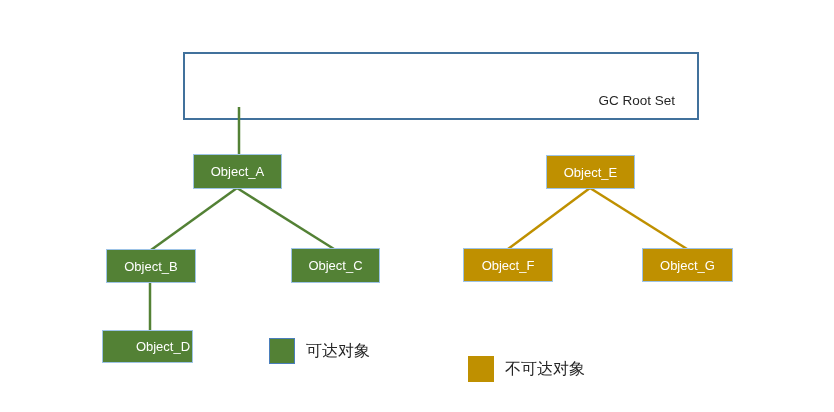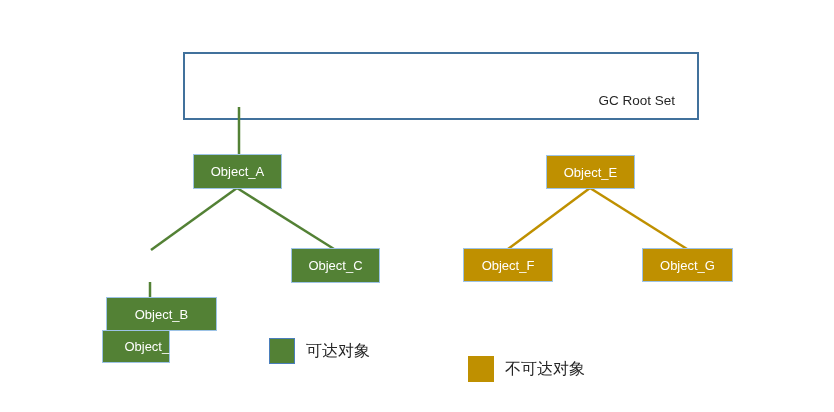--- a/index.html
+++ b/index.html
@@ -49,23 +49,23 @@
     font-size: 13px;
     border: 1.5px solid var(--node-border, #9DC3E6);
     white-space: nowrap;
   }
   .node.root        { background: var(--root-node-fill, #5B9BD5); }
   .node.reachable   { background: var(--reachable-fill, #538135); }
   .node.unreachable { background: var(--unreachable-fill, #BF9000); }
 
   #node-gc-root  { left: 195px; top: 76px;  width: 88px; height: 31px; }
   #node-object-a { left: 193px; top: 154px; width: 89px; height: 35px; }
-  #node-object-b { left: 106px; top: 249px; width: 111px; height: 34px; margin-top: 48px; }
+  #node-object-b { left: 106px; top: 249px; width: 90px; height: 34px; }
   #node-object-c { left: 291px; top: 248px; width: 89px; height: 35px; }
-  #node-object-d { left: 102px; top: 330px; width: 68px; height: 33px; padding-left: 31px; }
+  #node-object-d { left: 102px; top: 330px; width: 91px; height: 33px; padding-left: 31px; }
   #node-object-e { left: 546px; top: 155px; width: 89px; height: 34px; }
   #node-object-f { left: 463px; top: 248px; width: 90px; height: 34px; }
   #node-object-g { left: 642px; top: 248px; width: 91px; height: 34px; text-align: right; }
 
   .legend-item {
     position: absolute;
     display: flex;
     align-items: center;
     gap: 11px;
   }

